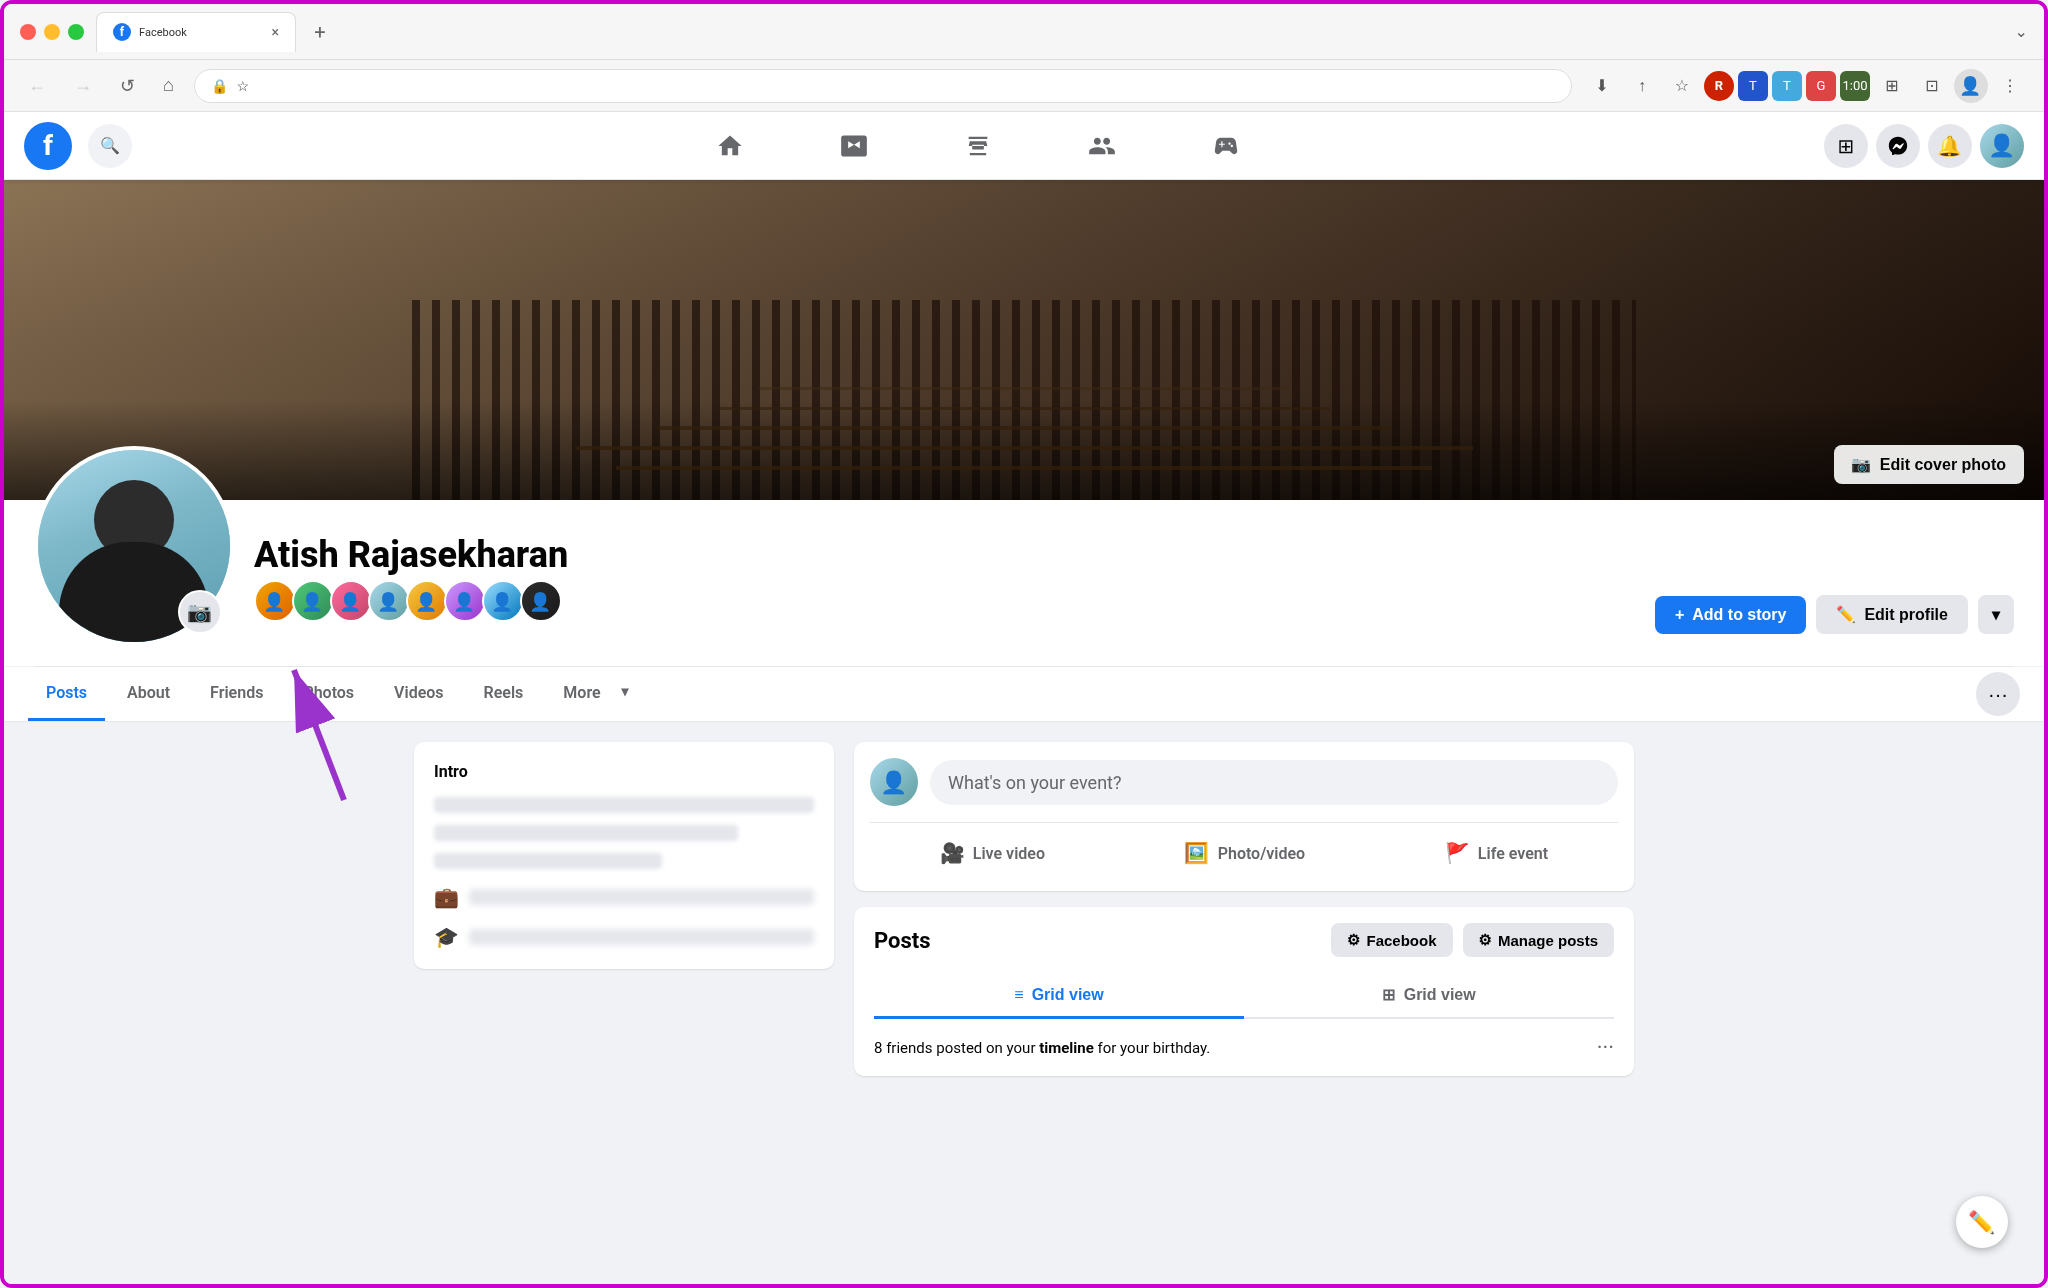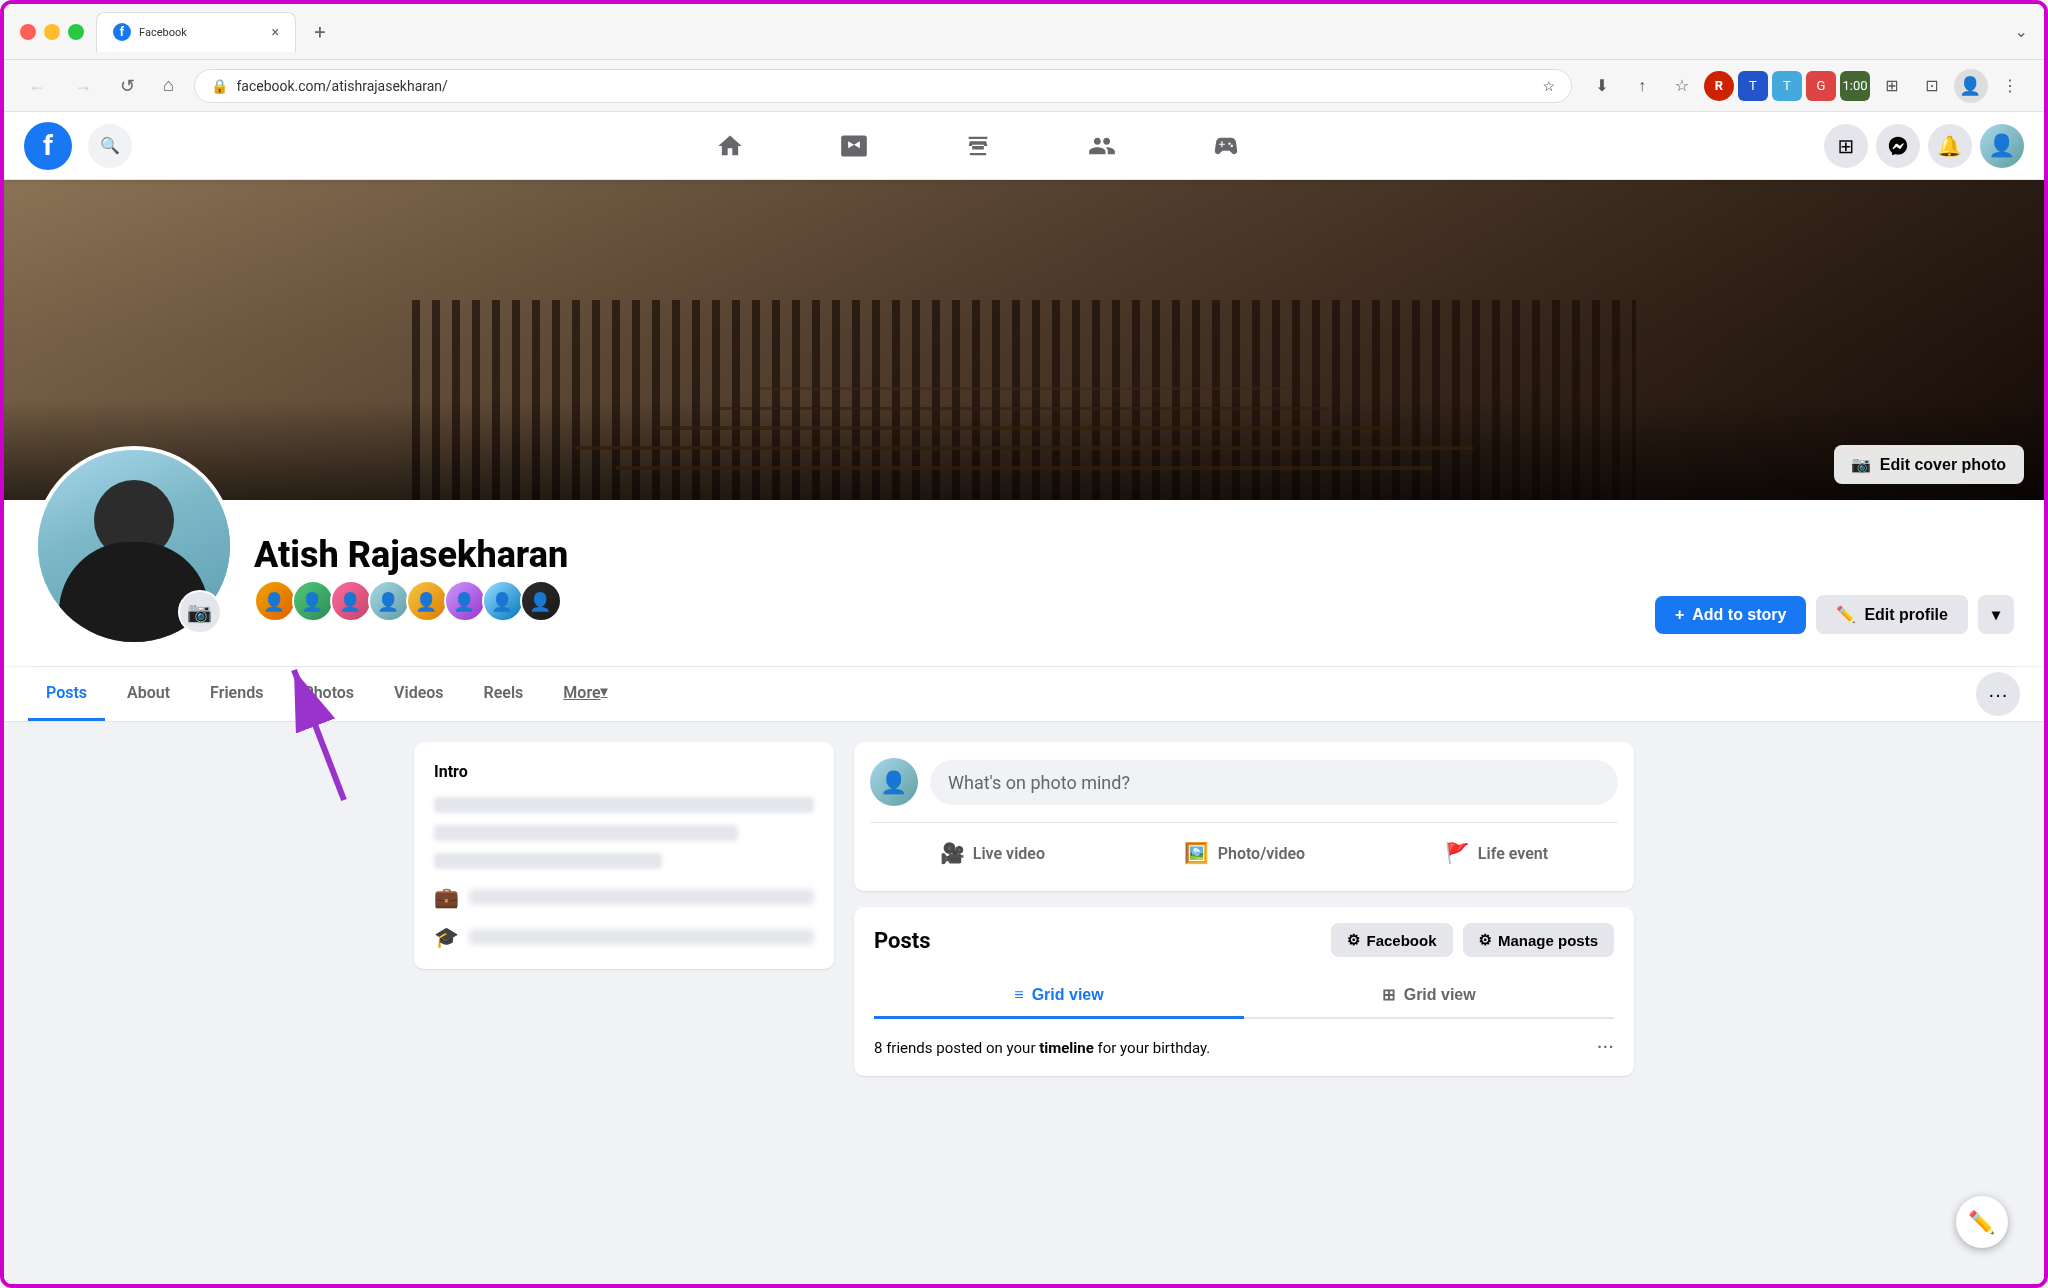--- a/index.html
+++ b/index.html
@@ -331,21 +331,21 @@
     .profile-tab {
       padding: 16px 18px;
       font-size: 16px;
       font-weight: 600;
       color: #65676b;
       cursor: pointer;
       border-bottom: 3px solid transparent;
       position: relative;
     }
     .profile-tab.active { color: #1877f2; border-bottom-color: #1877f2; }
-    .profile-tab-more { display: flex; align-items: flex-start; gap: 0; text-decoration: underline; }
+    .profile-tab-more { display: flex; align-items: flex-start; gap: 21px; }
     .profile-tab-more-icon { font-size: 14px; }
     .tab-options-btn {
       margin-left: auto;
       width: 44px;
       height: 44px;
       background: #e4e6eb;
       border: none;
       border-radius: 50%;
       cursor: pointer;
       font-size: 20px;
@@ -571,21 +571,20 @@
     <div class="tab-end-controls">⌄</div>
   </div>
 
   <div class="browser-addressbar">
     <button class="nav-btn disabled">←</button>
     <button class="nav-btn disabled">→</button>
     <button class="nav-btn">↺</button>
     <button class="nav-btn">⌂</button>
     <div class="address-bar">
       <span class="lock-icon">🔒</span>
-      <span class="address-text">facebook.com/atishrajasekharan/</span>
       <span>☆</span>
     </div>
     <div class="toolbar-icons">
       <div class="toolbar-icon">⬇</div>
       <div class="toolbar-icon">↑</div>
       <div class="toolbar-icon">☆</div>
       <div class="toolbar-icon" style="background:#cc2200;color:white;border-radius:50%;width:30px;height:30px;font-size:13px;font-weight:bold;">R</div>
       <div class="toolbar-icon" style="background:#2255cc;color:white;border-radius:6px;width:30px;height:30px;font-size:13px;">T</div>
       <div class="toolbar-icon" style="background:#44aadd;color:white;border-radius:6px;width:30px;height:30px;font-size:13px;">T</div>
       <div class="toolbar-icon" style="background:#dd4444;color:white;border-radius:6px;width:30px;height:30px;font-size:13px;">G</div>
@@ -760,21 +759,21 @@
             </div>
           </div>
 
           <div class="right-column">
 
             <div class="post-composer">
               <div class="composer-top">
                 <div class="composer-avatar">
                   <div style="width:100%;height:100%;background:linear-gradient(135deg,#a8d8ea,#5f9ea0);display:flex;align-items:center;justify-content:center;font-size:22px;">👤</div>
                 </div>
-                <div class="composer-input">What's on photo mind?</div>
+                <div class="composer-input">What's on your event?</div>
               </div>
               <hr class="composer-divider">
               <div class="composer-actions">
                 <div class="composer-action">
                   <span class="live-icon">🎥</span>
                   <span>Live video</span>
                 </div>
                 <div class="composer-action">
                   <span class="photo-icon">🖼️</span>
                   <span>Photo/video</span>

